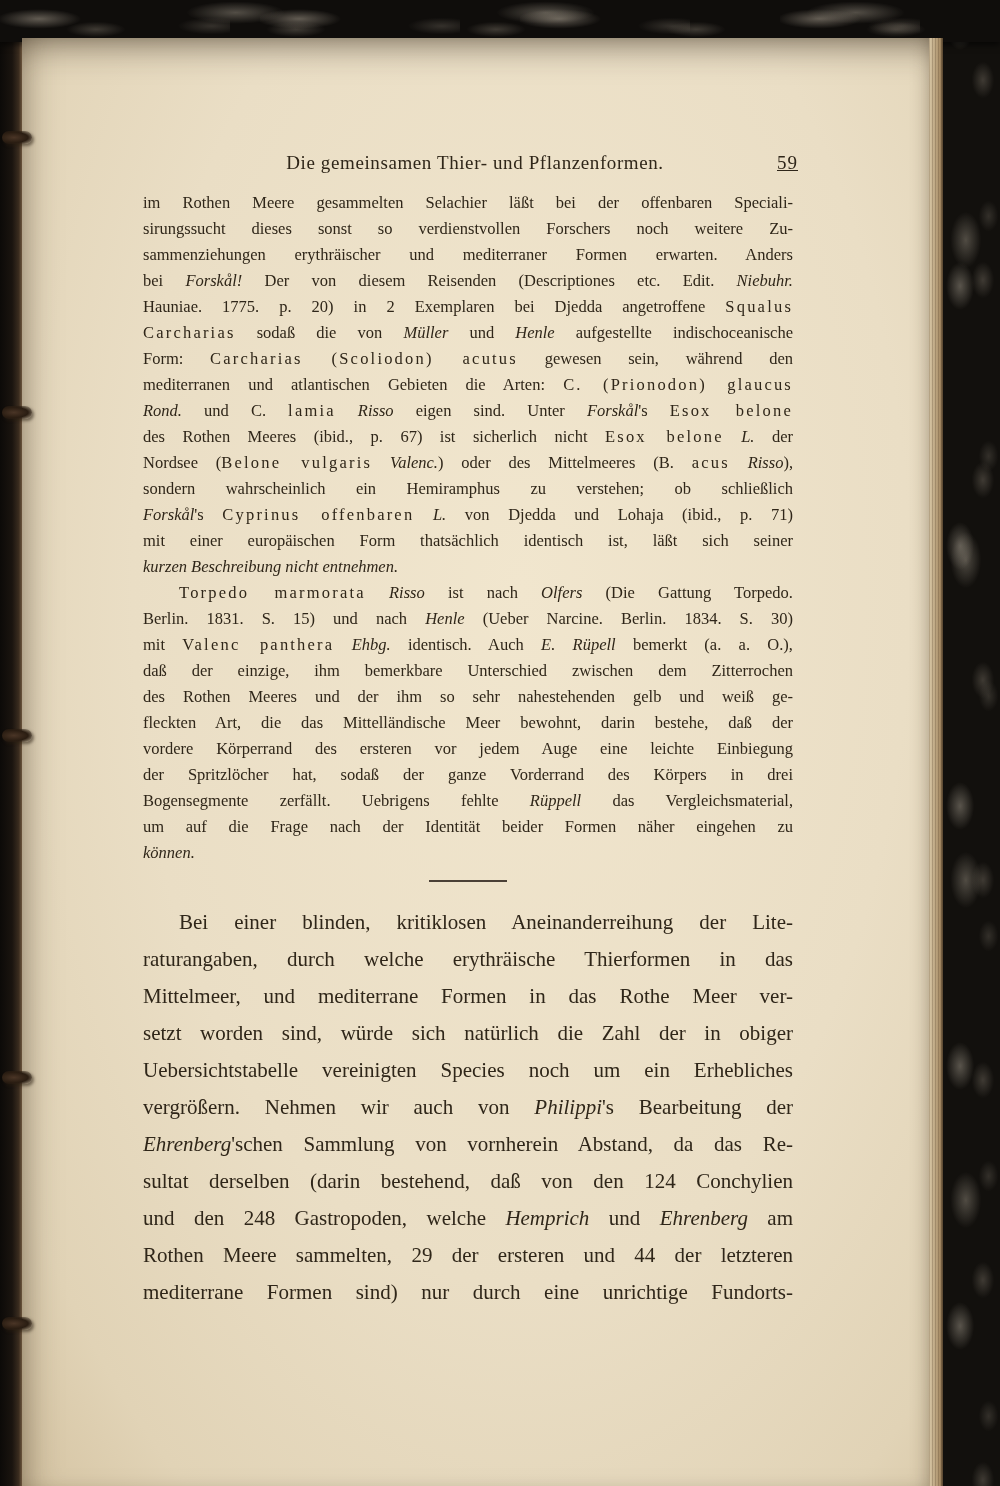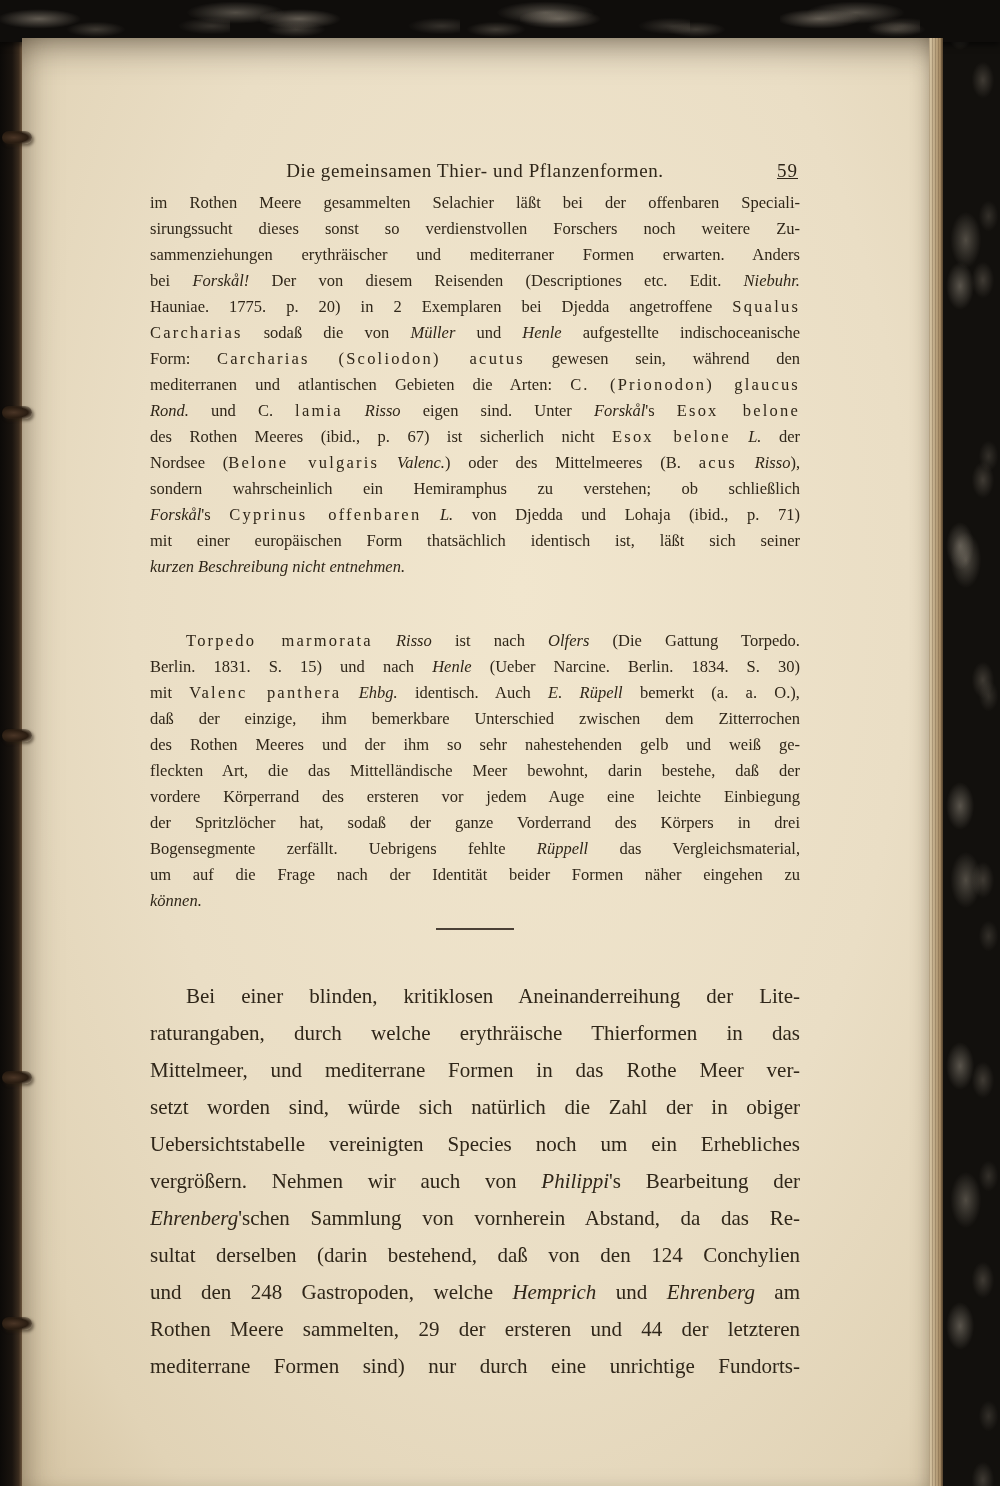--- a/index.html
+++ b/index.html
@@ -58,31 +58,31 @@
 
   
   .stitch{
     position:absolute;left:2px;width:30px;height:13px;border-radius:7px;
     background:radial-gradient(ellipse at 40% 50%, #4a3526 0%, #2a1d12 55%, rgba(20,13,8,0) 100%);
     box-shadow:2px 2px 3px rgba(40,28,16,.5);
     z-index:7;
   }
 
   
-  .header{position:absolute;left:128px;top:122px;width:650px;height:26px;color:var(--ink,#2f2619);z-index:8;}
+  .header{position:absolute;left:128px;top:114px;width:650px;height:26px;color:var(--ink,#2f2619);z-index:8;}
   .htitle{display:block;text-align:center;font-size:19px;letter-spacing:0.6px;}
   .pagenum{position:absolute;right:2px;top:0;font-size:19px;letter-spacing:1px;text-decoration:underline;}
 
-  .textblock{position:absolute;left:128px;top:152px;width:650px;color:var(--ink,#2f2619);z-index:8;}
+  .textblock{position:absolute;left:121px;top:152px;width:650px;color:var(--ink,#2f2619);z-index:8;}
   .para{width:650px;}
   .para.small{font-size:16.5px;line-height:26px;}
   .para.large{font-size:21px;line-height:37px;}
   .line{text-align:justify;text-align-last:justify;overflow:hidden;white-space:normal;}
   .line.lastline{text-align-last:left;font-style:italic;}
-  .line.indent{text-indent:36px;margin-top:48px;}
+  .line.indent{text-indent:36px;}
   .it{font-style:italic;}
   .spaced{letter-spacing:2.2px;}
   .rule{width:78px;height:2px;background:#4a4036;margin:14px auto 22px auto;}
 </style>
 </head>
 <body>
 
 <div class="scan">
   <div class="page">
     <div class="header">

